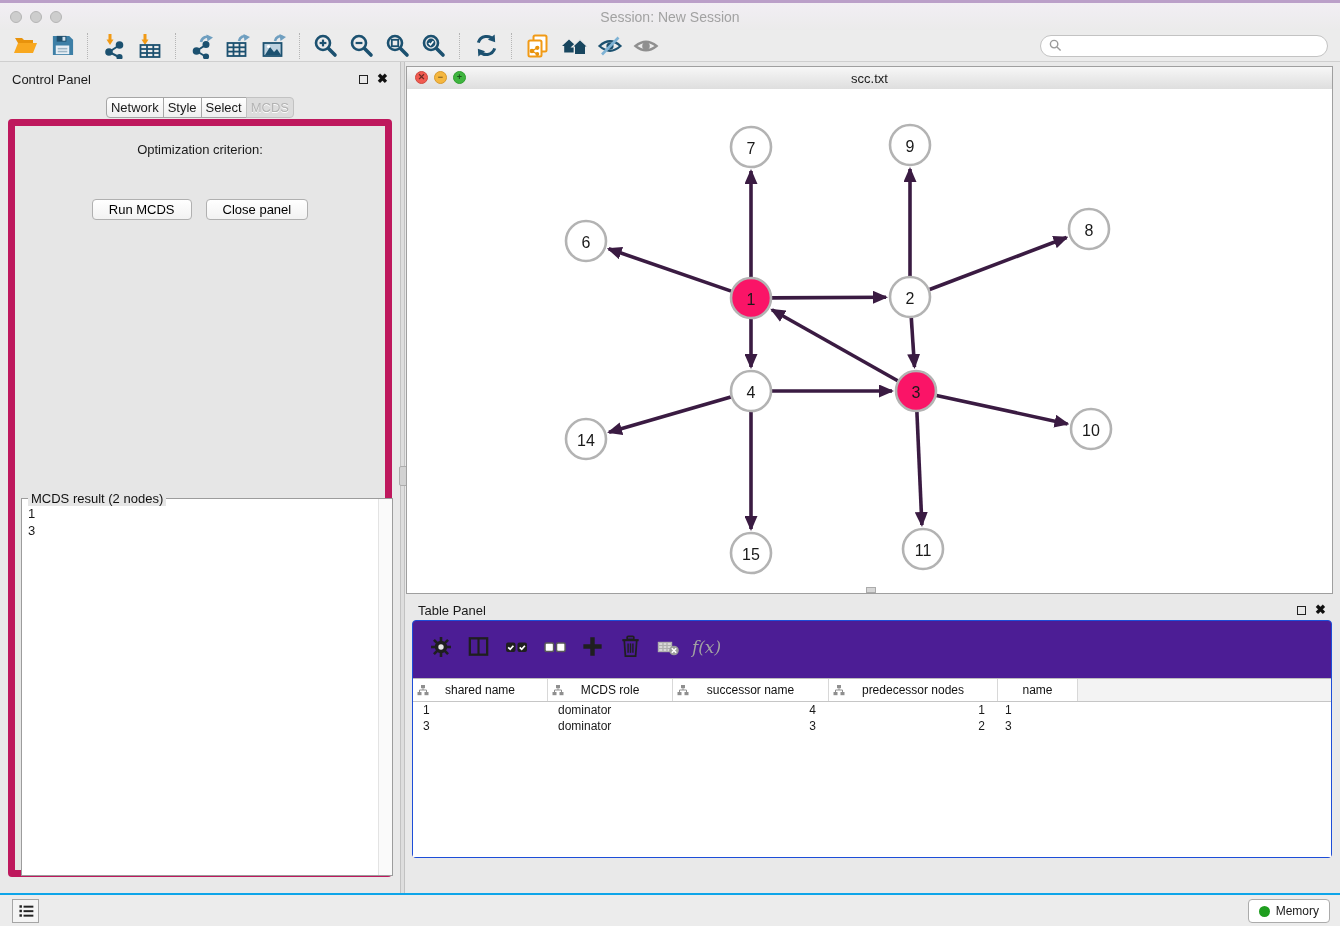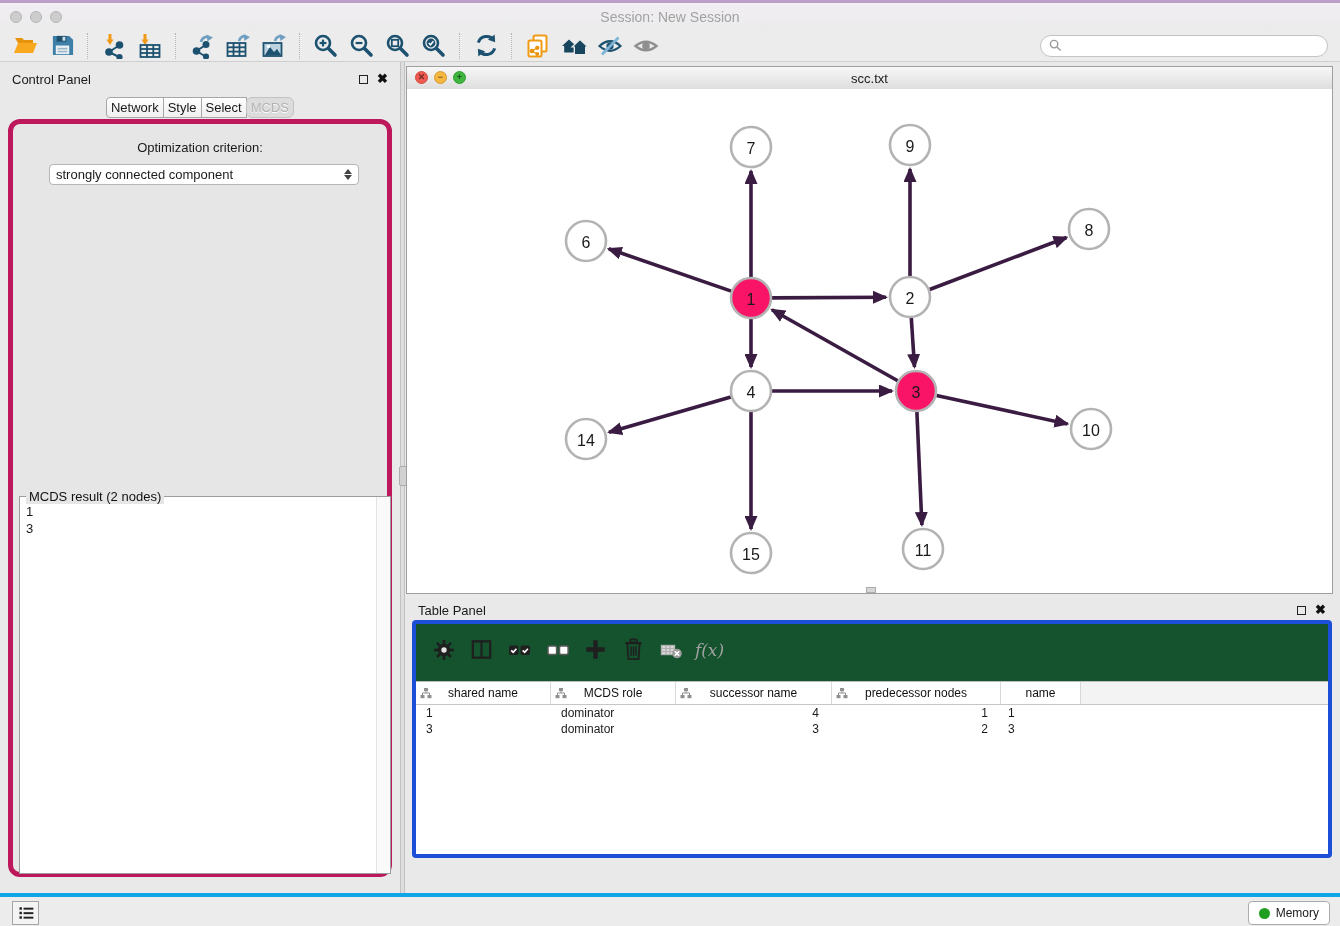--- a/index.html
+++ b/index.html
@@ -27,23 +27,23 @@
   .control-panel{position:absolute;left:0;top:62px;width:400px;height:831px;background:#e9e9e9;}
   .panel-header{height:26px;display:flex;align-items:center;padding:4px 12px 0 12px;font-size:13px;color:#1a1a1a;}
   .win-btns{margin-left:auto;display:flex;align-items:center;gap:9px;}
   .float-btn{width:9px;height:9px;border:1.5px solid #222;box-sizing:border-box;display:inline-block;}
   .close-btn{font-size:13px;font-weight:bold;color:#111;line-height:10px;}
   .cp-tabs{position:absolute;top:35px;left:0;right:0;display:flex;justify-content:center;}
   .tab{height:21px;padding:0 4px;display:flex;align-items:center;font-size:13px;
     background:linear-gradient(#ffffff,#efefef);border:1px solid #a6a6a6;margin-left:-1px;box-sizing:border-box;cursor:default;}
   .tab:first-child{border-radius:4px 0 0 4px;margin-left:0;}
   .tab:last-child{border-radius:0 4px 4px 0;}
-  .tab.active{background:#dcdcdc;color:#b2b2b2;border-color:#c2c2c2;text-shadow:0 1px 0 rgba(255,255,255,.9);border-radius:6px;}
+  .tab.active{background:#dcdcdc;color:#b2b2b2;border-color:#c2c2c2;text-shadow:0 1px 0 rgba(255,255,255,.9);}
   .cp-body{position:absolute;left:8px;top:57px;width:384px;height:758px;background:#e6e6e6;
-    border:5px solid #be185d;border-radius:12px;box-sizing:border-box;}
+    border:7px solid #be185d;border-radius:4px;box-sizing:border-box;}
   .opt-label{margin-top:16px;text-align:center;font-size:13px;}
   .criterion-select{position:absolute;left:36px;top:40px;width:310px;height:21px;background:#fff;
     border:1px solid #b5b5b5;border-radius:4px;display:flex;align-items:center;padding:0 6px;font-size:13px;box-sizing:border-box;}
   .criterion-select .stepper{margin-left:auto;display:flex;flex-direction:column;gap:1px;align-items:center;}
   .cp-buttons{position:absolute;top:73px;left:0;right:0;display:flex;justify-content:center;gap:14px;}
   .cp-buttons .btn{height:21px;padding:0 16px;font-size:13px;font-family:"Liberation Sans",sans-serif;
     background:linear-gradient(#ffffff,#f2f2f2);border:1px solid #b0b0b0;border-radius:4px;}
   .result-box{position:absolute;left:6px;top:372px;width:370px;height:376px;background:#fff;border:1px solid #9c9c9c;}
   .result-legend{position:absolute;top:-8px;left:6px;background:#e6e6e6;padding:0 3px;font-size:13px;color:#111;}
   .result-list{padding:6px 6px 0 6px;font-size:13px;line-height:17px;}
@@ -61,39 +61,39 @@
   .tl .b{width:13px;height:13px;border-radius:50%;box-sizing:border-box;display:flex;align-items:center;justify-content:center;
     font-size:9px;font-weight:bold;color:rgba(0,0,0,.55);line-height:1;}
   .tl .red{background:#f15b51;border:1px solid #ce4a40;}
   .tl .yellow{background:#f5b73f;border:1px solid #d79a2e;}
   .tl .green{background:#3fb53f;border:1px solid #2f9e2f;}
   .net-canvas{position:absolute;left:0;top:22px;right:0;bottom:0;background:#fff;overflow:hidden;}
   .resize-handle{position:absolute;left:459px;bottom:0px;width:10px;height:6px;background:#d6d6d6;border:1px solid #ababab;box-sizing:border-box;}
   
   .table-panel{position:absolute;left:406px;top:596px;width:934px;height:297px;background:#e9e9e9;}
   .tp-header{height:24px;display:flex;align-items:center;padding:2px 14px 0 12px;font-size:13px;}
-  .tp-body{position:absolute;left:6px;top:24px;width:920px;height:238px;background:#14532d;
-    border:4px solid #1d4ed8;border-radius:4px;box-sizing:border-box;}
+  .tp-body{position:absolute;left:6px;top:24px;width:920px;height:238px;background:#4c1d95;
+    border:1px solid #1d4ed8;border-radius:4px;box-sizing:border-box;}
   .tp-toolbar{position:absolute;top:10px;left:12px;display:flex;align-items:center;gap:7px;}
   .tbicon{width:31px;height:31px;display:flex;align-items:center;justify-content:center;}
   .fx{font-family:"DejaVu Serif",serif;font-style:italic;font-size:17px;color:#a2a2a2;}
   .tp-table{position:absolute;left:0;right:0;top:57px;bottom:0;background:#fff;border-top:1px solid #bdbdbd;overflow:hidden;}
   .thead,.tr{display:grid;grid-template-columns:135px 125px 156px 169px 80px 1fr;}
   .thead{height:22px;border-bottom:1px solid #c6c6c6;}
   .th{position:relative;display:flex;align-items:center;justify-content:center;font-size:12px;color:#111;
     background:#fff;border-right:1px solid #d8d8d8;}
   .th svg{position:absolute;left:4px;}
   .th.fill{background:#f3f3f3;border-right:none;}
   .tr{height:16px;}
   .td{font-size:12px;line-height:16px;padding-left:10px;white-space:nowrap;}
   .td.num{text-align:right;padding-left:0;padding-right:13px;}
   .td.name{padding-left:7px;}
   .tp-tabs{position:absolute;top:270px;left:0;right:0;display:flex;justify-content:center;}
   
-  .statusbar{position:absolute;left:0;top:893px;width:1340px;height:33px;background:#ececec;border-top:4px solid #0ea5e9;box-sizing:border-box;}
+  .statusbar{position:absolute;left:0;top:893px;width:1340px;height:33px;background:#ececec;border-top:2px solid #0ea5e9;box-sizing:border-box;}
   .list-btn{position:absolute;left:12px;top:4px;width:27px;height:24px;background:#f4f4f4;border:1px solid #a5a5a5;
     display:flex;align-items:center;justify-content:center;box-sizing:border-box;}
   .memory-btn{position:absolute;right:10px;top:4px;height:24px;padding:0 10px;background:#fff;border:1px solid #ababab;
     border-radius:4px;display:flex;align-items:center;gap:6px;font-size:12px;box-sizing:border-box;}
   .mem-dot{width:11px;height:11px;border-radius:50%;background:#1f9e1f;}
 </style>
 </head>
 <body>
 
 <div class="titlebar">
@@ -285,30 +285,23 @@
       </div>
     <div class="tab">
         <span>Select</span>
       </div>
     <div class="tab active">
         <span>MCDS</span>
       </div>
   </div>
   <div class="cp-body">
     <div class="opt-label">Optimization criterion:</div>
-    <div class="criterion-select">
-      <span>strongly connected component</span>
-      <span class="stepper">
-        <svg width="8" height="5" viewBox="0 0 8 5">
-            <path d="M0 5 L4 0 L8 5 Z" fill="#444"></path>
-          </svg>
-        <svg width="8" height="5" viewBox="0 0 8 5">
-            <path d="M0 0 L4 5 L8 0 Z" fill="#444"></path>
-          </svg>
-      </span>
+    <div class="cp-buttons">
+      <button class="btn">Run MCDS</button>
+      <button class="btn">Close panel</button>
     </div>
     <div class="result-box">
       <span class="result-legend">MCDS result (2 nodes)</span>
       <div class="result-list">
           <div>1</div>
           <div>3</div>
         </div>
       <div class="result-scroll"></div>
     </div>
   </div>

